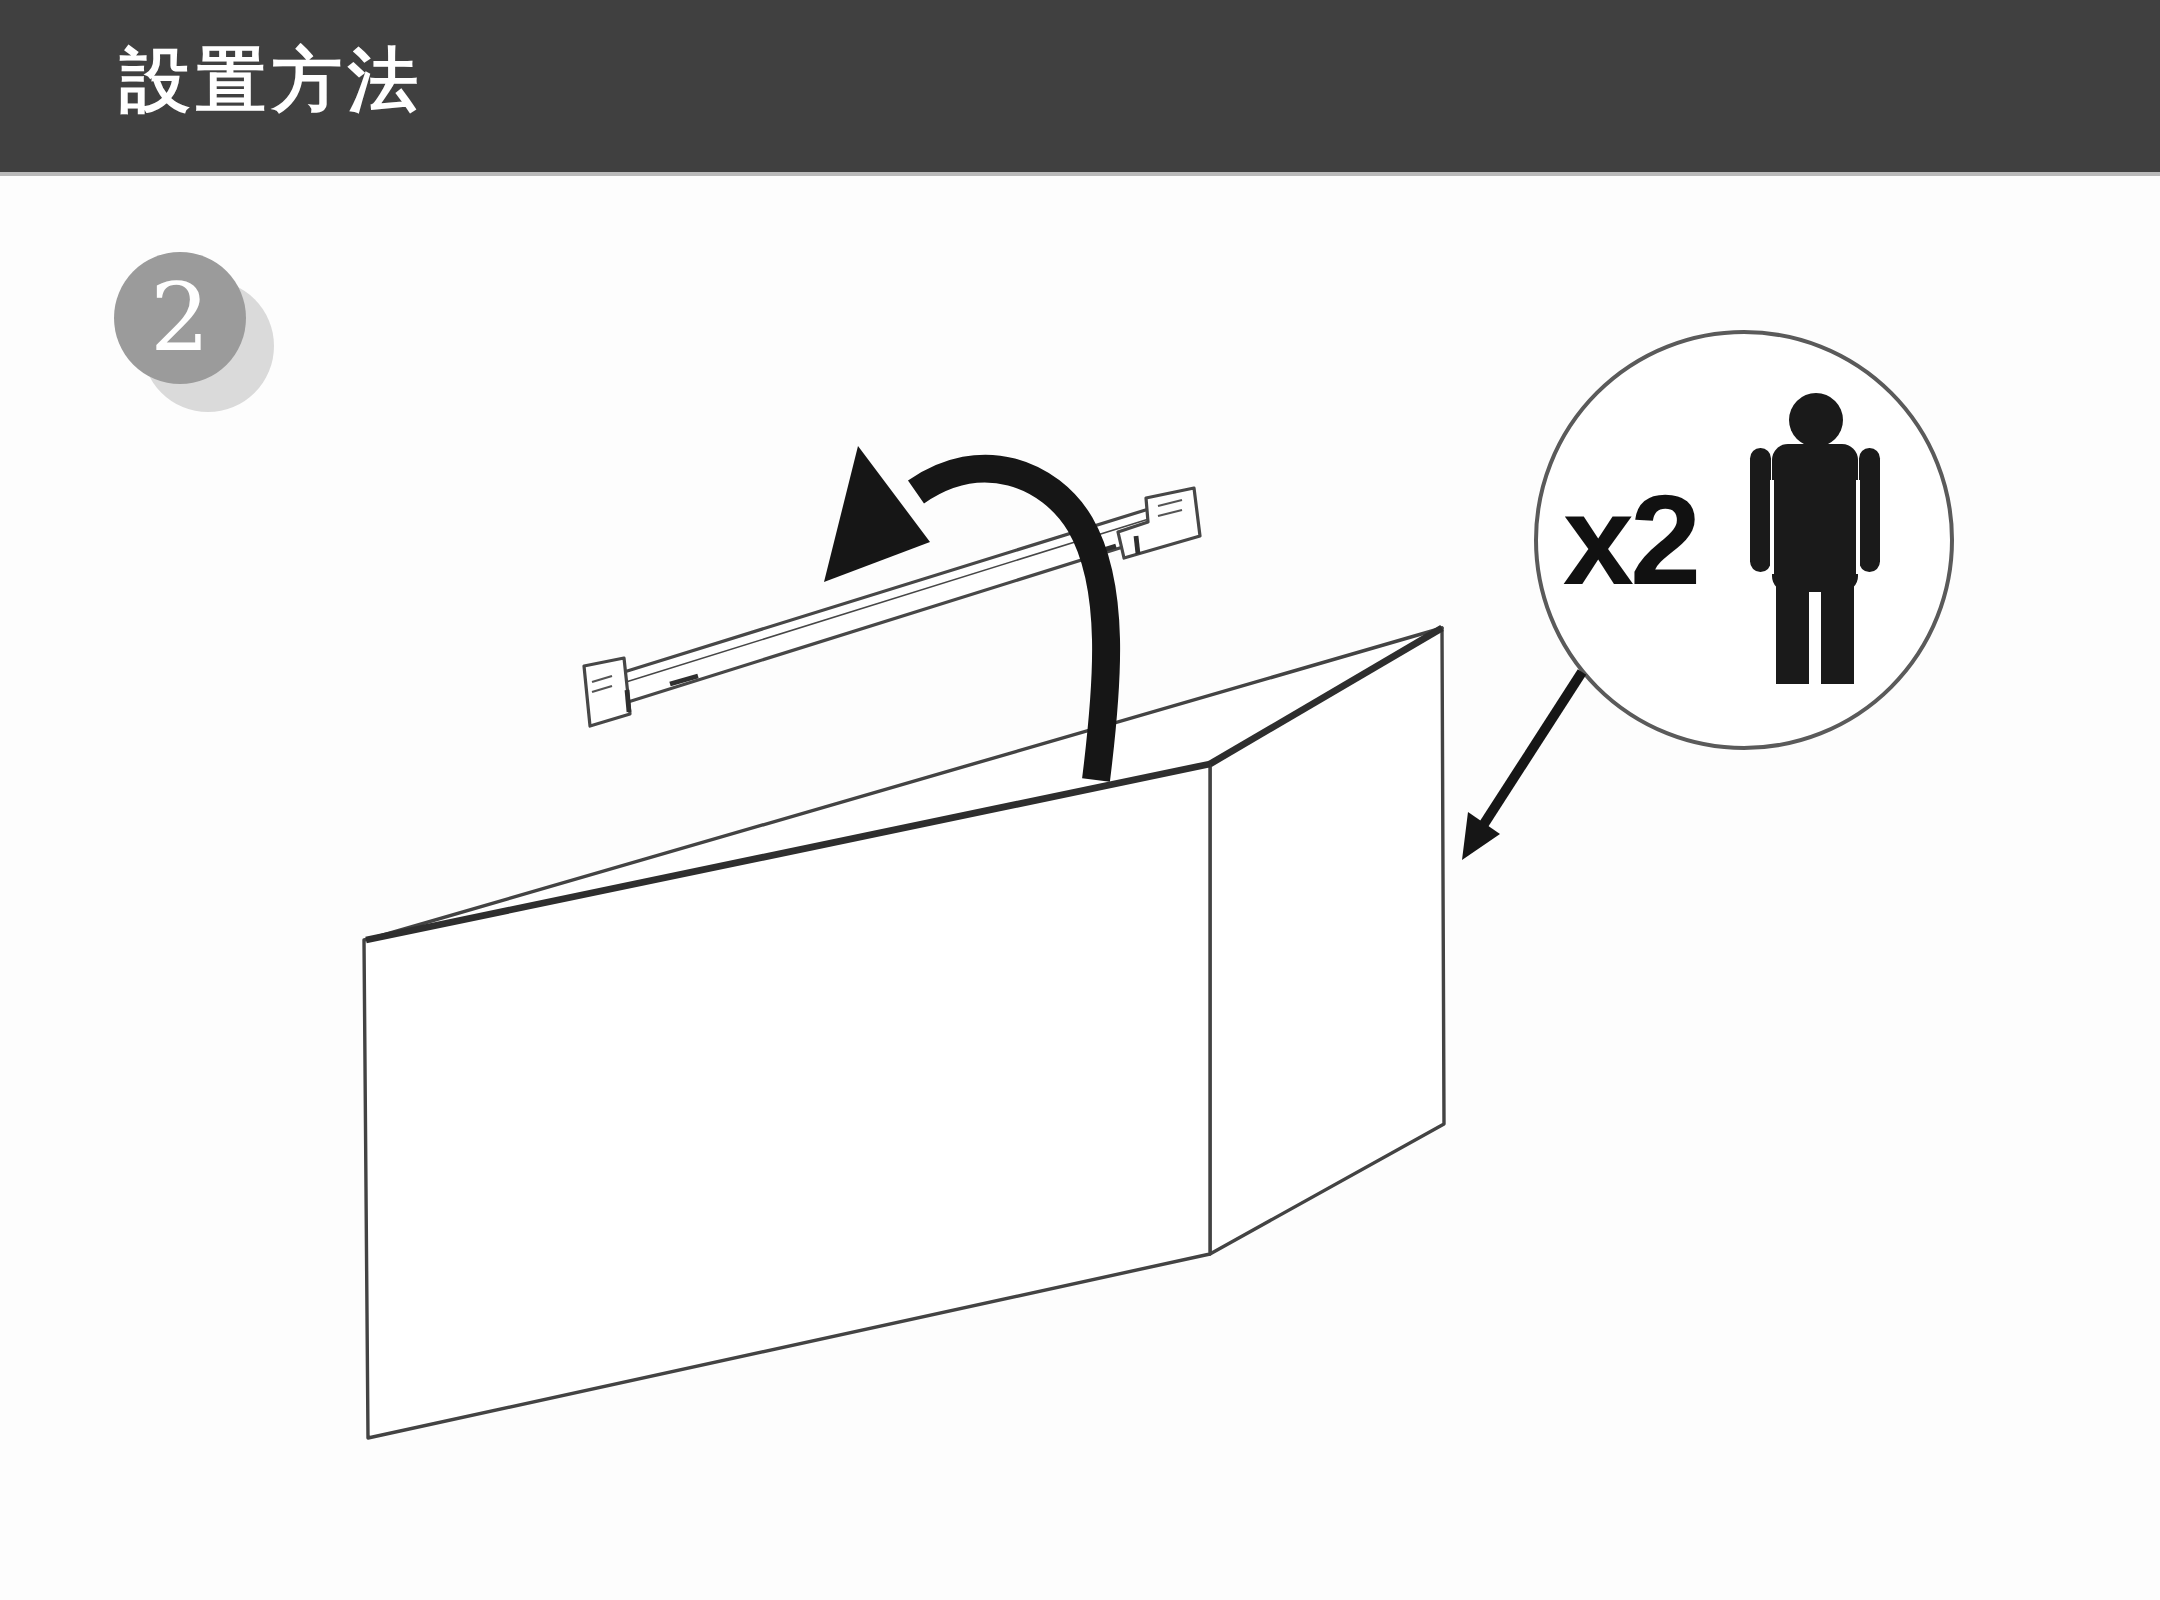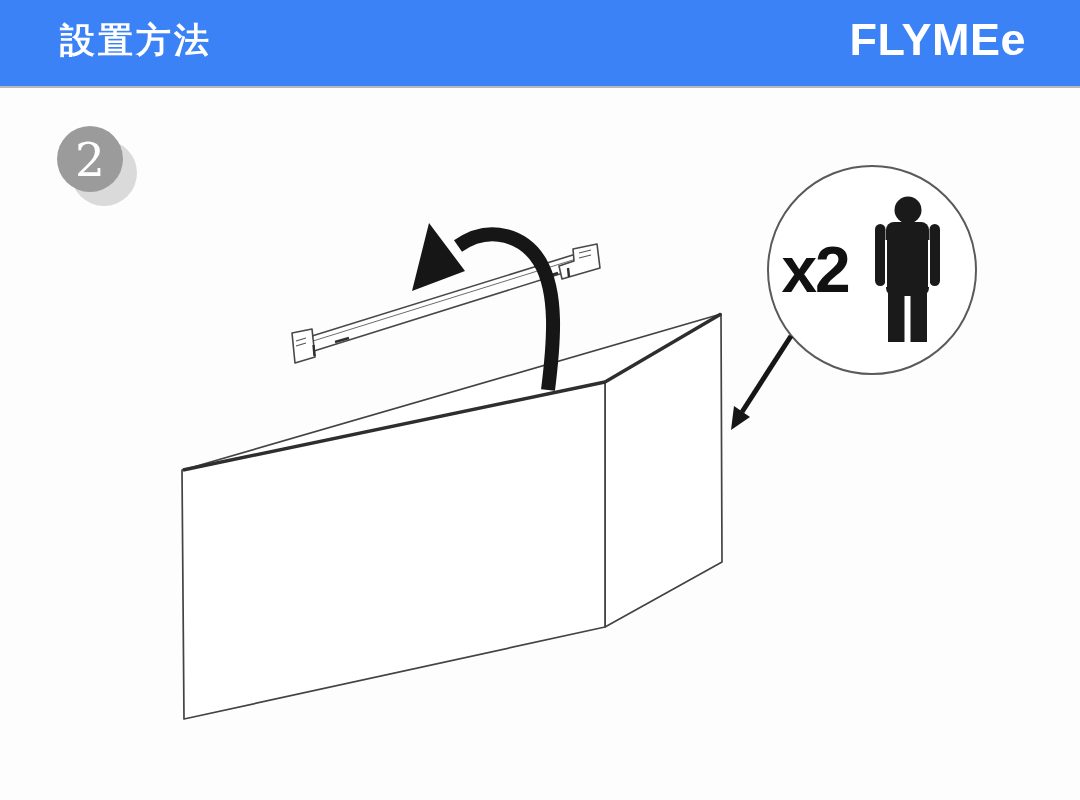--- a/index.html
+++ b/index.html
@@ -3,21 +3,21 @@
 <meta charset="utf-8">
 <style>
   html,body{margin:0;padding:0}
   body{
     width:1080px;height:800px;position:relative;overflow:hidden;
     background:#fdfdfd;
     font-family:"Liberation Sans","DejaVu Sans",sans-serif;
   }
   .header{
     position:absolute;top:0;left:0;width:1080px;height:88px;
-    background:#3b82f6;border-bottom:2px solid #b9b9b9;box-sizing:border-box;
+    background:#404040;border-bottom:2px solid #b9b9b9;box-sizing:border-box;
     display:flex;align-items:center;justify-content:space-between;
     padding:0 54px 6px 60px;
   }
   .header-title{
     color:#ffffff;font-size:35px;font-weight:700;letter-spacing:3px;
   }
   .header-logo{
     color:#ffffff;font-size:45px;font-weight:700;letter-spacing:0.5px;
   }
   .badge-shadow{
@@ -31,21 +31,20 @@
     font-size:47px;line-height:1;
     display:flex;align-items:center;justify-content:center;
   }
   .scene{position:absolute;left:0;top:0;width:1080px;height:800px}
 </style>
 </head>
 <body>
 
 <div class="header">
   <span class="header-title">設置方法</span>
-  <span class="header-logo">FLYMEe</span>
 </div>
 
 <div class="badge-shadow"></div>
 <div class="step-badge">2</div>
 
 <svg class="scene" viewBox="0 0 1080 800">
 
   <g fill="#ffffff" stroke="#434343" stroke-width="1.7" stroke-linejoin="round">
 
     <polygon points="183,470 721,314 605,382"></polygon>

